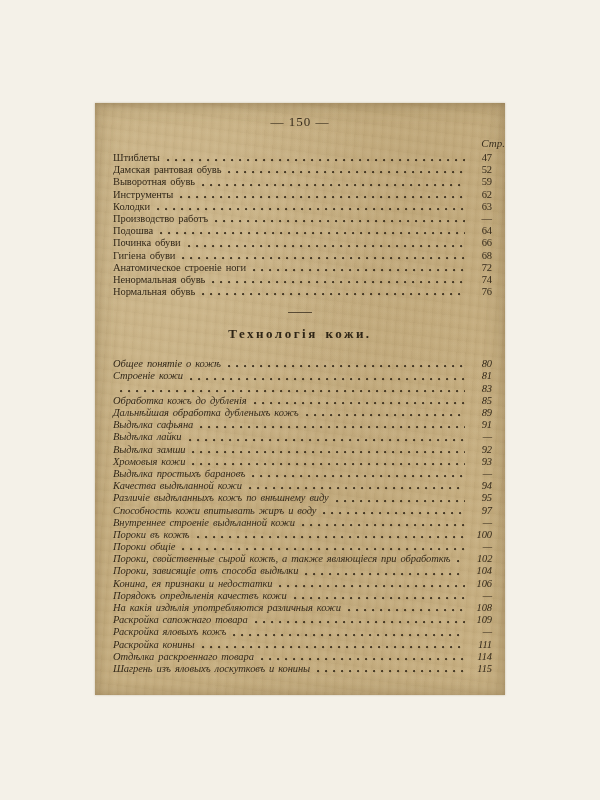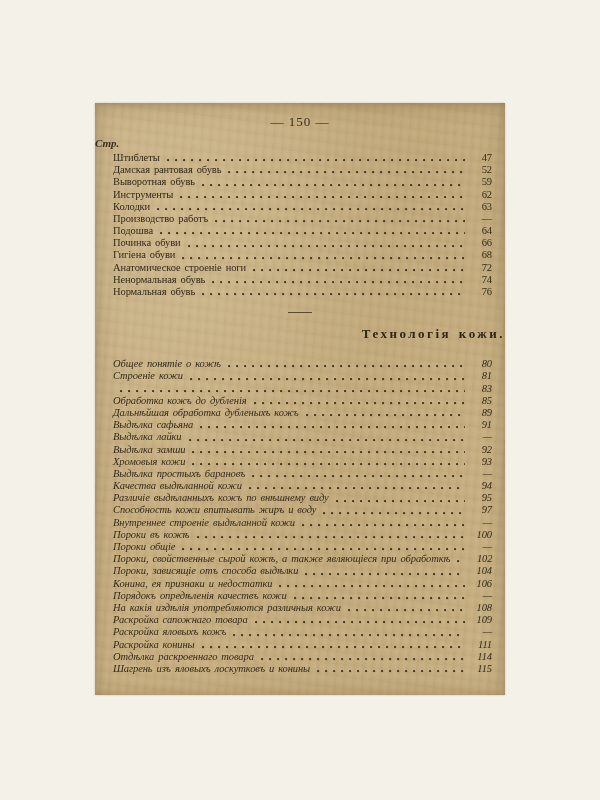--- a/index.html
+++ b/index.html
@@ -37,39 +37,38 @@
   }
   .page-number-header {
     text-align: center;
     padding-top: 11px;
     font-size: 13px;
     line-height: 15px;
     letter-spacing: 1px;
     color: #3a2f1e;
   }
   .column-header {
-    text-align: left;
-    padding-right: 14px;
+    text-align: right;
     margin-top: 8px;
     font-size: 11px;
     line-height: 12px;
     font-style: italic;
-    font-weight: bold;
+    font-weight: normal;
     color: #3a2f1e;
   }
   .toc {
     margin: 3px 13px 0 18px;
   }
   .toc-section-2 {
     margin-top: 17px;
     font-style: italic;
   }
   .toc-row {
     display: flex;
-    align-items: flex-end;
+    align-items: flex-start;
     height: 12.2px;
     font-size: 10.5px;
     line-height: 12.2px;
     letter-spacing: -0.1px;
     white-space: nowrap;
   }
   .toc-title {
     flex: 0 0 auto;
     word-spacing: 1.5px;
   }
@@ -88,21 +87,21 @@
     min-width: 22px;
     text-align: right;
   }
   .section-divider {
     width: 24px;
     height: 1px;
     background: rgba(51,40,24,0.75);
     margin: 14px auto 0 auto;
   }
   .section-heading {
-    text-align: right;
+    text-align: center;
     margin-top: 13px;
     font-size: 13px;
     line-height: 15px;
     font-weight: bold;
     letter-spacing: 2.5px;
     word-spacing: 2px;
     color: #2e2516;
   }
 </style>
 </head>

